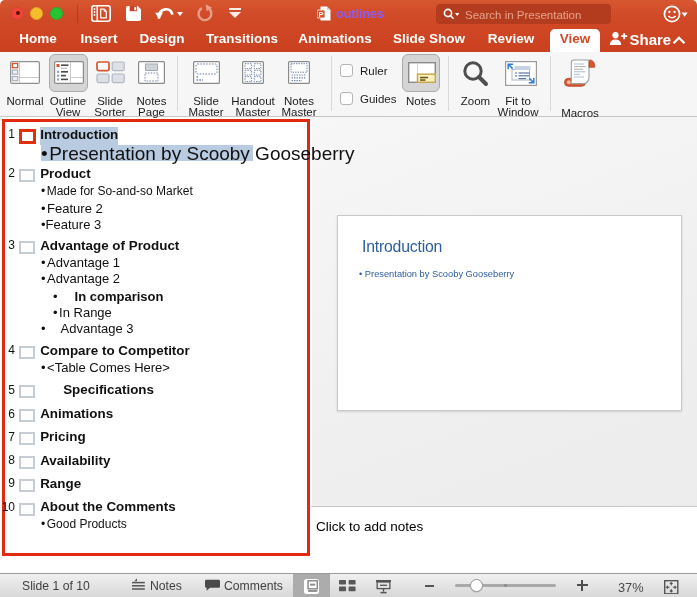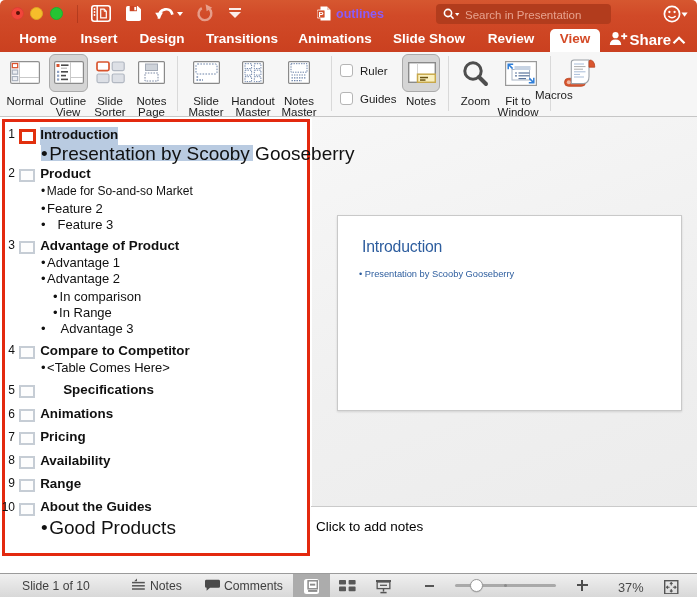--- a/index.html
+++ b/index.html
@@ -189,46 +189,46 @@
 <path d="M26 8.2 L26 2.6 Q26 1.4 27.2 1.1 Q28.6 0.9 30.2 2.6 Q31.8 4.4 31.8 8.2 Z" fill="#d9552e" stroke="#b64523" stroke-width="0.8"></path>
 <g stroke-width="1">
 <line x1="11" y1="5" x2="21" y2="5" stroke="#a8bdd8"></line>
 <line x1="11" y1="7.6" x2="22.5" y2="7.6" stroke="#adadad"></line>
 <line x1="11" y1="10.2" x2="20" y2="10.2" stroke="#adadad"></line>
 <line x1="11" y1="12.8" x2="22.5" y2="12.8" stroke="#a8bdd8"></line>
 <line x1="11" y1="15.4" x2="17" y2="15.4" stroke="#a8bdd8"></line>
 <line x1="11" y1="18" x2="21" y2="18" stroke="#a8bdd8"></line>
 </g>
   </svg>
-<div class="abs" style="left:535px;top:90px;width:90px;text-align:left;font-size:11.5px;line-height:11px;color:#1c1c1c;">Macros</div>
+<div class="abs" style="left:535px;top:108px;width:90px;text-align:center;font-size:11.5px;line-height:11px;color:#1c1c1c;">Macros</div>
 <div class="abs" style="left:312px;top:117px;width:385px;height:389px;background:linear-gradient(160deg,#f7f7f7 0%,#f0f0f0 55%,#ececec 100%);"></div>
 <div class="abs" style="left:311px;top:506px;width:386px;height:67px;background:#fff;border-top:1px solid #cacaca;"></div>
 <div class="abs" style="left:316px;top:518.5px;font-size:13.5px;color:#000;">Click to add notes</div>
 <div class="abs" style="left:337px;top:215px;width:345px;height:196px;background:#fff;border:1px solid #c9c9c9;box-shadow:0 1px 2px rgba(0,0,0,0.12);"></div>
 <div class="abs" style="left:362px;top:238px;font-size:15.8px;color:#2d5d9e;letter-spacing:-0.2px;">Introduction</div>
 <div class="abs" style="left:359px;top:269px;font-size:9.3px;color:#2d5d9e;">• Presentation by Scooby Gooseberry</div>
 <div class="abs" style="left:2px;top:119px;width:308px;height:437px;background:#fff;border:3px solid #e3290f;"></div>
 <div class="abs" style="left:40px;top:127px;width:78px;height:17.5px;background:#b9cbe1;"></div>
 <div class="abs" style="left:41px;top:144.5px;width:212px;height:16.5px;background:#b9cbe1;"></div>
 <div class="abs" style="left:0px;top:127.1px;width:15px;text-align:right;font-size:12px;color:#111;">1</div>
 <div class="abs" style="left:18.5px;top:129.2px;width:17px;height:15px;background:#fff;border:3px solid #e2300e;"></div>
 <div class="abs" style="left:40.2px;top:126.6px;font-size:13.4px;font-weight:bold;color:#111;white-space:nowrap;">Introduction</div>
 <div class="abs" style="left:41px;top:142.5px;font-size:19px;color:#111;white-space:nowrap;">•<span style="margin-left:1.5px;">Presentation by Scooby Gooseberry</span></div>
 <div class="abs" style="left:0px;top:166.4px;width:15px;text-align:right;font-size:12px;color:#111;">2</div>
 <div class="abs" style="left:18.5px;top:169.0px;width:16.5px;height:13px;background:#fdfdfd;border:2px solid #c6cdd5;"></div>
 <div class="abs" style="left:40.2px;top:165.9px;font-size:13.4px;font-weight:bold;color:#111;white-space:nowrap;">Product</div>
 <div class="abs" style="left:41px;top:184.0px;font-size:12px;color:#111;white-space:nowrap;">•<span style="margin-left:1.5px;">Made for So-and-so Market</span></div>
 <div class="abs" style="left:41px;top:200.5px;font-size:13.0px;color:#111;white-space:nowrap;">•<span style="margin-left:1.5px;">Feature 2</span></div>
-<div class="abs" style="left:41px;top:216.5px;font-size:13.0px;color:#111;white-space:nowrap;">•<span style="margin-left:12px;">Feature 3</span></div>
+<div class="abs" style="left:41px;top:216.5px;font-size:13.0px;color:#111;white-space:nowrap;">•<span style="margin-left:0;">Feature 3</span></div>
 <div class="abs" style="left:0px;top:238.4px;width:15px;text-align:right;font-size:12px;color:#111;">3</div>
 <div class="abs" style="left:18.5px;top:241.0px;width:16.5px;height:13px;background:#fdfdfd;border:2px solid #c6cdd5;"></div>
 <div class="abs" style="left:40.2px;top:237.9px;font-size:13.4px;font-weight:bold;color:#111;white-space:nowrap;">Advantage of Product</div>
 <div class="abs" style="left:41px;top:255.0px;font-size:13.0px;color:#111;white-space:nowrap;">•<span style="margin-left:1.5px;">Advantage 1</span></div>
 <div class="abs" style="left:41px;top:270.5px;font-size:13.0px;color:#111;white-space:nowrap;">•<span style="margin-left:1.5px;">Advantage 2</span></div>
-<div class="abs" style="left:53px;top:289.0px;font-size:13.0px;color:#111;white-space:nowrap;">•<span style="margin-left:2px;">In comparison</span></div>
+<div class="abs" style="left:53px;top:289.0px;font-size:13.0px;color:#111;white-space:nowrap;">•<span style="margin-left:17px;font-weight:bold;">In comparison</span></div>
 <div class="abs" style="left:53px;top:305.0px;font-size:13.0px;color:#111;white-space:nowrap;">•<span style="margin-left:1.5px;">In Range</span></div>
 <div class="abs" style="left:41px;top:321.3px;font-size:13.0px;color:#111;white-space:nowrap;">•<span style="margin-left:15px;">Advantage 3</span></div>
 <div class="abs" style="left:0px;top:343.1px;width:15px;text-align:right;font-size:12px;color:#111;">4</div>
 <div class="abs" style="left:18.5px;top:345.7px;width:16.5px;height:13px;background:#fdfdfd;border:2px solid #c6cdd5;"></div>
 <div class="abs" style="left:40.2px;top:342.6px;font-size:13.4px;font-weight:bold;color:#111;white-space:nowrap;">Compare to Competitor</div>
 <div class="abs" style="left:41px;top:360.0px;font-size:13.0px;color:#111;white-space:nowrap;">•<span style="margin-left:1.5px;">&lt;Table Comes Here&gt;</span></div>
 <div class="abs" style="left:0px;top:382.70000000000005px;width:15px;text-align:right;font-size:12px;color:#111;">5</div>
 <div class="abs" style="left:18.5px;top:385.3px;width:16.5px;height:13px;background:#fdfdfd;border:2px solid #c6cdd5;"></div>
 <div class="abs" style="left:40.2px;top:382.20000000000005px;font-size:13.4px;font-weight:bold;color:#111;white-space:nowrap;margin-left:23px;">Specifications</div>
 <div class="abs" style="left:0px;top:406.5px;width:15px;text-align:right;font-size:12px;color:#111;">6</div>
@@ -238,22 +238,22 @@
 <div class="abs" style="left:18.5px;top:432.2px;width:16.5px;height:13px;background:#fdfdfd;border:2px solid #c6cdd5;"></div>
 <div class="abs" style="left:40.2px;top:429.1px;font-size:13.4px;font-weight:bold;color:#111;white-space:nowrap;">Pricing</div>
 <div class="abs" style="left:0px;top:453.0px;width:15px;text-align:right;font-size:12px;color:#111;">8</div>
 <div class="abs" style="left:18.5px;top:455.59999999999997px;width:16.5px;height:13px;background:#fdfdfd;border:2px solid #c6cdd5;"></div>
 <div class="abs" style="left:40.2px;top:452.5px;font-size:13.4px;font-weight:bold;color:#111;white-space:nowrap;">Availability</div>
 <div class="abs" style="left:0px;top:476.40000000000003px;width:15px;text-align:right;font-size:12px;color:#111;">9</div>
 <div class="abs" style="left:18.5px;top:479.0px;width:16.5px;height:13px;background:#fdfdfd;border:2px solid #c6cdd5;"></div>
 <div class="abs" style="left:40.2px;top:475.90000000000003px;font-size:13.4px;font-weight:bold;color:#111;white-space:nowrap;">Range</div>
 <div class="abs" style="left:0px;top:499.90000000000003px;width:15px;text-align:right;font-size:12px;color:#111;">10</div>
 <div class="abs" style="left:18.5px;top:502.5px;width:16.5px;height:13px;background:#fdfdfd;border:2px solid #c6cdd5;"></div>
-<div class="abs" style="left:40.2px;top:499.40000000000003px;font-size:13.4px;font-weight:bold;color:#111;white-space:nowrap;">About the Guides</div>
-<div class="abs" style="left:41px;top:516.5px;font-size:19px;color:#111;white-space:nowrap;">•<span style="margin-left:1.5px;">Good Products</span></div>
+<div class="abs" style="left:40.2px;top:499.40000000000003px;font-size:13.4px;font-weight:bold;color:#111;white-space:nowrap;">About the Comments</div>
+<div class="abs" style="left:41px;top:516.5px;font-size:12px;color:#111;white-space:nowrap;">•<span style="margin-left:1.5px;">Good Products</span></div>
 <div class="abs" style="left:0;top:573px;width:697px;height:24px;background:linear-gradient(#f0f0f0,#d8d8d8);border-top:1px solid #9b9b9b;"></div>
 <div class="abs" style="left:22px;top:579px;font-size:12.2px;color:#3f3f3f;">Slide 1 of 10</div>
 <svg class="abs" style="left:131px;top:577.5px;" width="15" height="12" viewBox="0 0 15 12">
 <path d="M3.2 3.2 L6 0.4 L6 3.2 Z" fill="#555"></path>
 <line x1="1" y1="4.6" x2="13.8" y2="4.6" stroke="#555" stroke-width="1.5"></line>
 <line x1="1" y1="7.8" x2="13.8" y2="7.8" stroke="#555" stroke-width="1.5"></line>
 <line x1="1" y1="11" x2="13.8" y2="11" stroke="#555" stroke-width="1.5"></line>
 </svg>
 <div class="abs" style="left:150px;top:579px;font-size:12.2px;color:#3f3f3f;">Notes</div>
 <svg class="abs" style="left:204px;top:578.5px;" width="17" height="12" viewBox="0 0 17 12">

